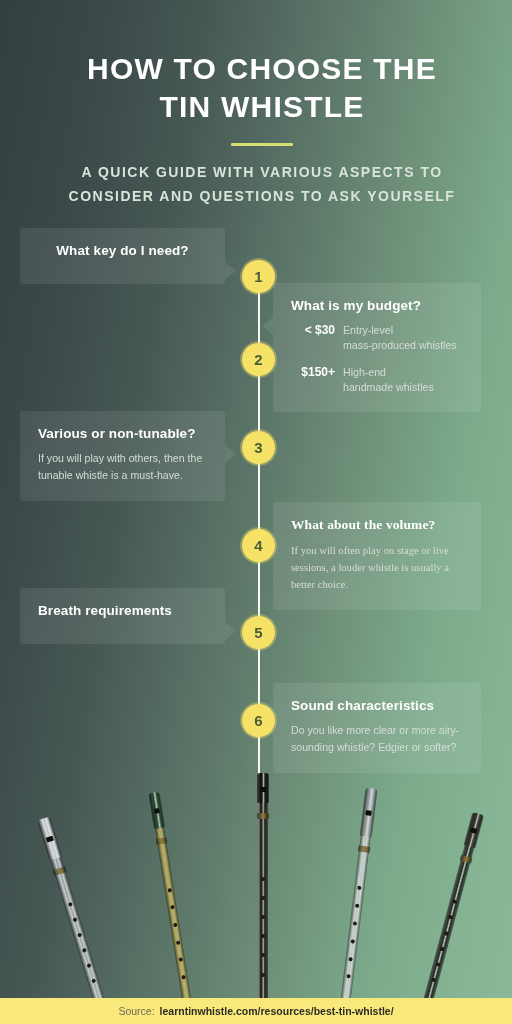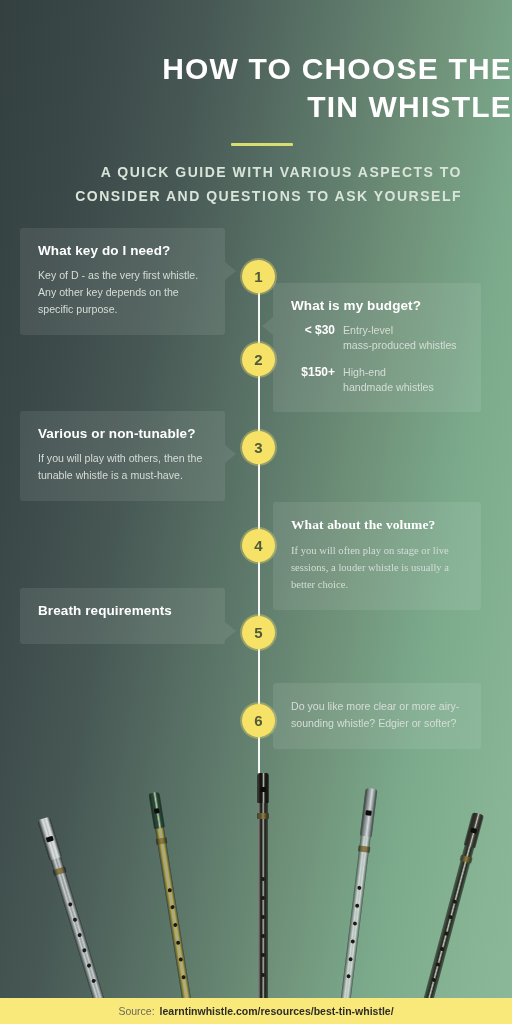--- a/index.html
+++ b/index.html
@@ -12,21 +12,21 @@
   }
   #page {
     position:absolute; inset:0;
     width:512px; height:1024px;
     background:linear-gradient(100deg,
        #33403f 0%, #3a4848 14%, #475854 30%,
        #5b7568 48%, #6f9179 64%, #7cab8c 79%, #86b495 92%, #8ab899 100%);
     overflow:hidden;
   }
   
-  #header { position:absolute; top:0; left:0; width:512px; text-align:right;padding-left:12px; }
+  #header { position:absolute; top:0; left:0; width:512px; text-align:center;padding-left:12px; }
   #title {
     margin-top:50px;
     color:#ffffff;
     font-size:30px;
     font-weight:bold;
     letter-spacing:1.2px;
     line-height:1.28;
     text-transform:uppercase;
   }
   #rule {
@@ -160,24 +160,23 @@
   <div id="nodes">
       <div class="node" style="top: 260px;">1</div>
       <div class="node" style="top: 343px;">2</div>
       <div class="node" style="top: 431px;">3</div>
       <div class="node" style="top: 529px;">4</div>
       <div class="node" style="top: 616px;">5</div>
       <div class="node" style="top: 704px;">6</div>
     </div>
 
   <div id="cards">
-      <div class="card left" style="top: 228px;">
+      <div class="card left" style="top: 228px; text-align: center;">
         <div class="tip"></div>
         <h3>What key do I need?</h3>
-        <p>Key of D - as the very first whistle. Any other key depends on the specific purpose.</p>
       </div>
       <div class="card right" style="top: 283px;">
         <div class="tip"></div>
         <h3>What is my budget?</h3>
         <div class="budget-row">
           <div class="budget-price">&lt; $30</div>
           <div class="budget-desc">Entry-level
 mass-produced whistles</div>
         </div>
         <div class="budget-row">
@@ -195,20 +194,21 @@
         <div class="tip"></div>
         <h3>What about the volume?</h3>
         <p>If you will often play on stage or live sessions, a louder whistle is usually a better choice.</p>
       </div>
       <div class="card left" style="top: 588px;">
         <div class="tip"></div>
         <h3>Breath requirements</h3>
       </div>
       <div class="card right" style="top: 683px;">
         <div class="tip"></div>
+        <h3>Sound characteristics</h3>
         <p>Do you like more clear or more airy-sounding whistle? Edgier or softer?</p>
       </div>
     </div>
 
   <div id="whistles">
       <div class="whistle" style="left: 95px; width: 11px; height: 195px; transform: rotate(-17deg);">
         <div class="w-body" style="width: 11px; height: 195px; background: linear-gradient(90deg, rgba(0, 0, 0, 0.45) 0%, rgb(201, 206, 210) 38%, rgba(255, 255, 255, 0.4) 52%, rgb(201, 206, 210) 68%, rgba(0, 0, 0, 0.45) 100%);"></div>
         <div style="position: absolute; top: 0px; left: -1px; width: 13px; height: 42px; border-radius: 3px 3px 1px 1px; background: linear-gradient(90deg, rgba(0, 0, 0, 0.5) 0%, rgb(215, 220, 223) 40%, rgba(255, 255, 255, 0.32) 55%, rgb(215, 220, 223) 72%, rgba(0, 0, 0, 0.5) 100%);"></div>
         <div style="position: absolute; top: 18.9px; left: 2.42px; width: 6.16px; height: 5px; background: rgb(13, 13, 12); border-radius: 1px;"></div>
         <div class="band" style="top: 52px; width: 13px; height: 6px; background: linear-gradient(90deg, rgba(0, 0, 0, 0.5), rgb(143, 123, 60) 50%, rgba(0, 0, 0, 0.5));"></div>

